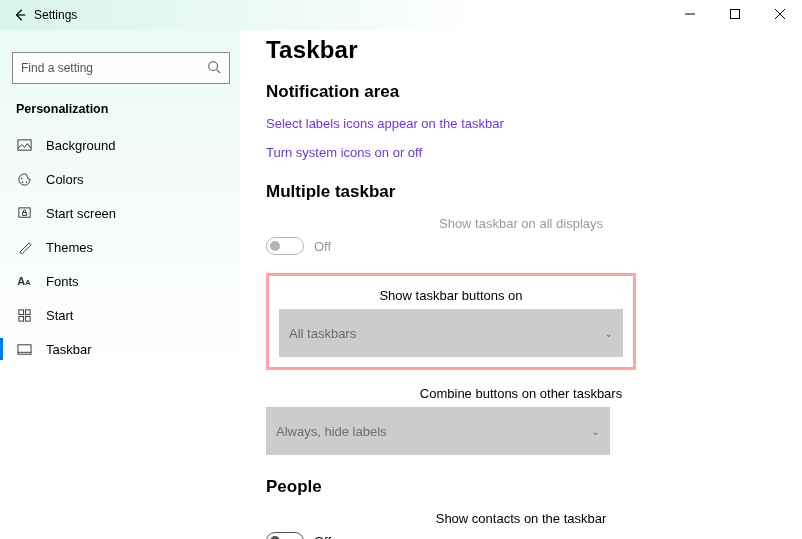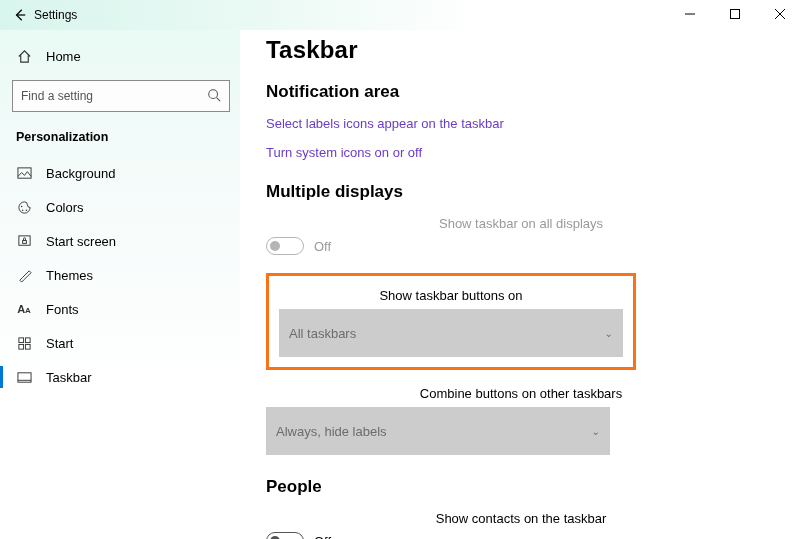--- a/index.html
+++ b/index.html
@@ -36,21 +36,21 @@
   .setting-label { font-size: 13px; color:#000; margin: 6px 0 6px 0; text-align: center; }
   .setting-label.dim { color:#9a9a9a; }
   .toggle-row { display:flex; align-items:center; gap:10px; margin-bottom: 18px; }
   .toggle { width:38px; height:18px; border:1px solid #555; border-radius:10px; position:relative; background:#fff; }
   .toggle.dim { border-color:#b5b5b5; }
   .toggle::after { content:""; position:absolute; width:10px; height:10px; border-radius:50%; background:#555; left:3px; top:3px; }
   .toggle.dim::after { background:#b5b5b5; }
   .toggle-state { font-size:13px; }
   .toggle-state.dim { color:#9a9a9a; }
 
-  .hl-box { border: 3px solid #f97316; padding: 6px 10px 10px 10px; margin: 0 0 16px 0; width: 370px; }
+  .hl-box { border: 3px solid #fca5a5; padding: 6px 10px 10px 10px; margin: 0 0 16px 0; width: 370px; }
   .dropdown { width: 344px; height: 48px; background:#ccc; display:flex; align-items:center; padding:0 10px; justify-content:space-between; color:#6c6c6c; font-size:13px; margin-top:6px; }
   .dropdown .chev { font-size:10px; color:#6c6c6c; }
   .plain-group { margin-bottom:22px; }
 
   .sub-note { font-size:13px; color:#000; margin-top:4px; }
 </style>
 </head>
 <body>
 
 <div class="header">
@@ -77,28 +77,20 @@
       <svg width="10" height="10">
         <line x1="0" y1="0" x2="10" y2="10" stroke="#000" stroke-width="1"></line>
         <line x1="10" y1="0" x2="0" y2="10" stroke="#000" stroke-width="1"></line>
       </svg>
     </div>
 </div>
 
 <div class="container">
 
   <div class="sidebar">
-    <div class="home-row">
-      <span class="icon">
-        <svg width="15" height="15" viewBox="0 0 16 16">
-            <path d="M2 8 L8 2 L14 8 M4 7 V14 H12 V7" stroke="#333" fill="none" stroke-width="1.2"></path>
-          </svg>
-      </span>
-      <span>Home</span>
-    </div>
     <div class="search-box">
       <span>Find a setting</span>
       <span>
         <svg width="14" height="14" viewBox="0 0 16 16">
             <circle cx="7" cy="7" r="5" stroke="#555" fill="none" stroke-width="1.2"></circle>
             <line x1="11" y1="11" x2="15" y2="15" stroke="#555" stroke-width="1.2"></line>
           </svg>
       </span>
     </div>
     <div class="section-title">Personalization</div>
@@ -169,21 +161,21 @@
     </div>
   </div>
 
   <div class="main">
     <div class="page-title">Taskbar</div>
 
     <div class="section-head">Notification area</div>
     <div class="link">Select labels icons appear on the taskbar</div>
     <div class="link" style="margin-bottom:22px;">Turn system icons on or off</div>
 
-    <div class="section-head">Multiple displays</div>
+    <div class="section-head">Multiple taskbar</div>
     <div class="setting-label dim">Show taskbar on all displays</div>
     <div class="toggle-row">
       <div class="toggle dim"></div>
       <div class="toggle-state dim">Off</div>
     </div>
 
     <div class="hl-box">
       <div class="setting-label">Show taskbar buttons on</div>
       <div class="dropdown">
         <span>All taskbars</span>

